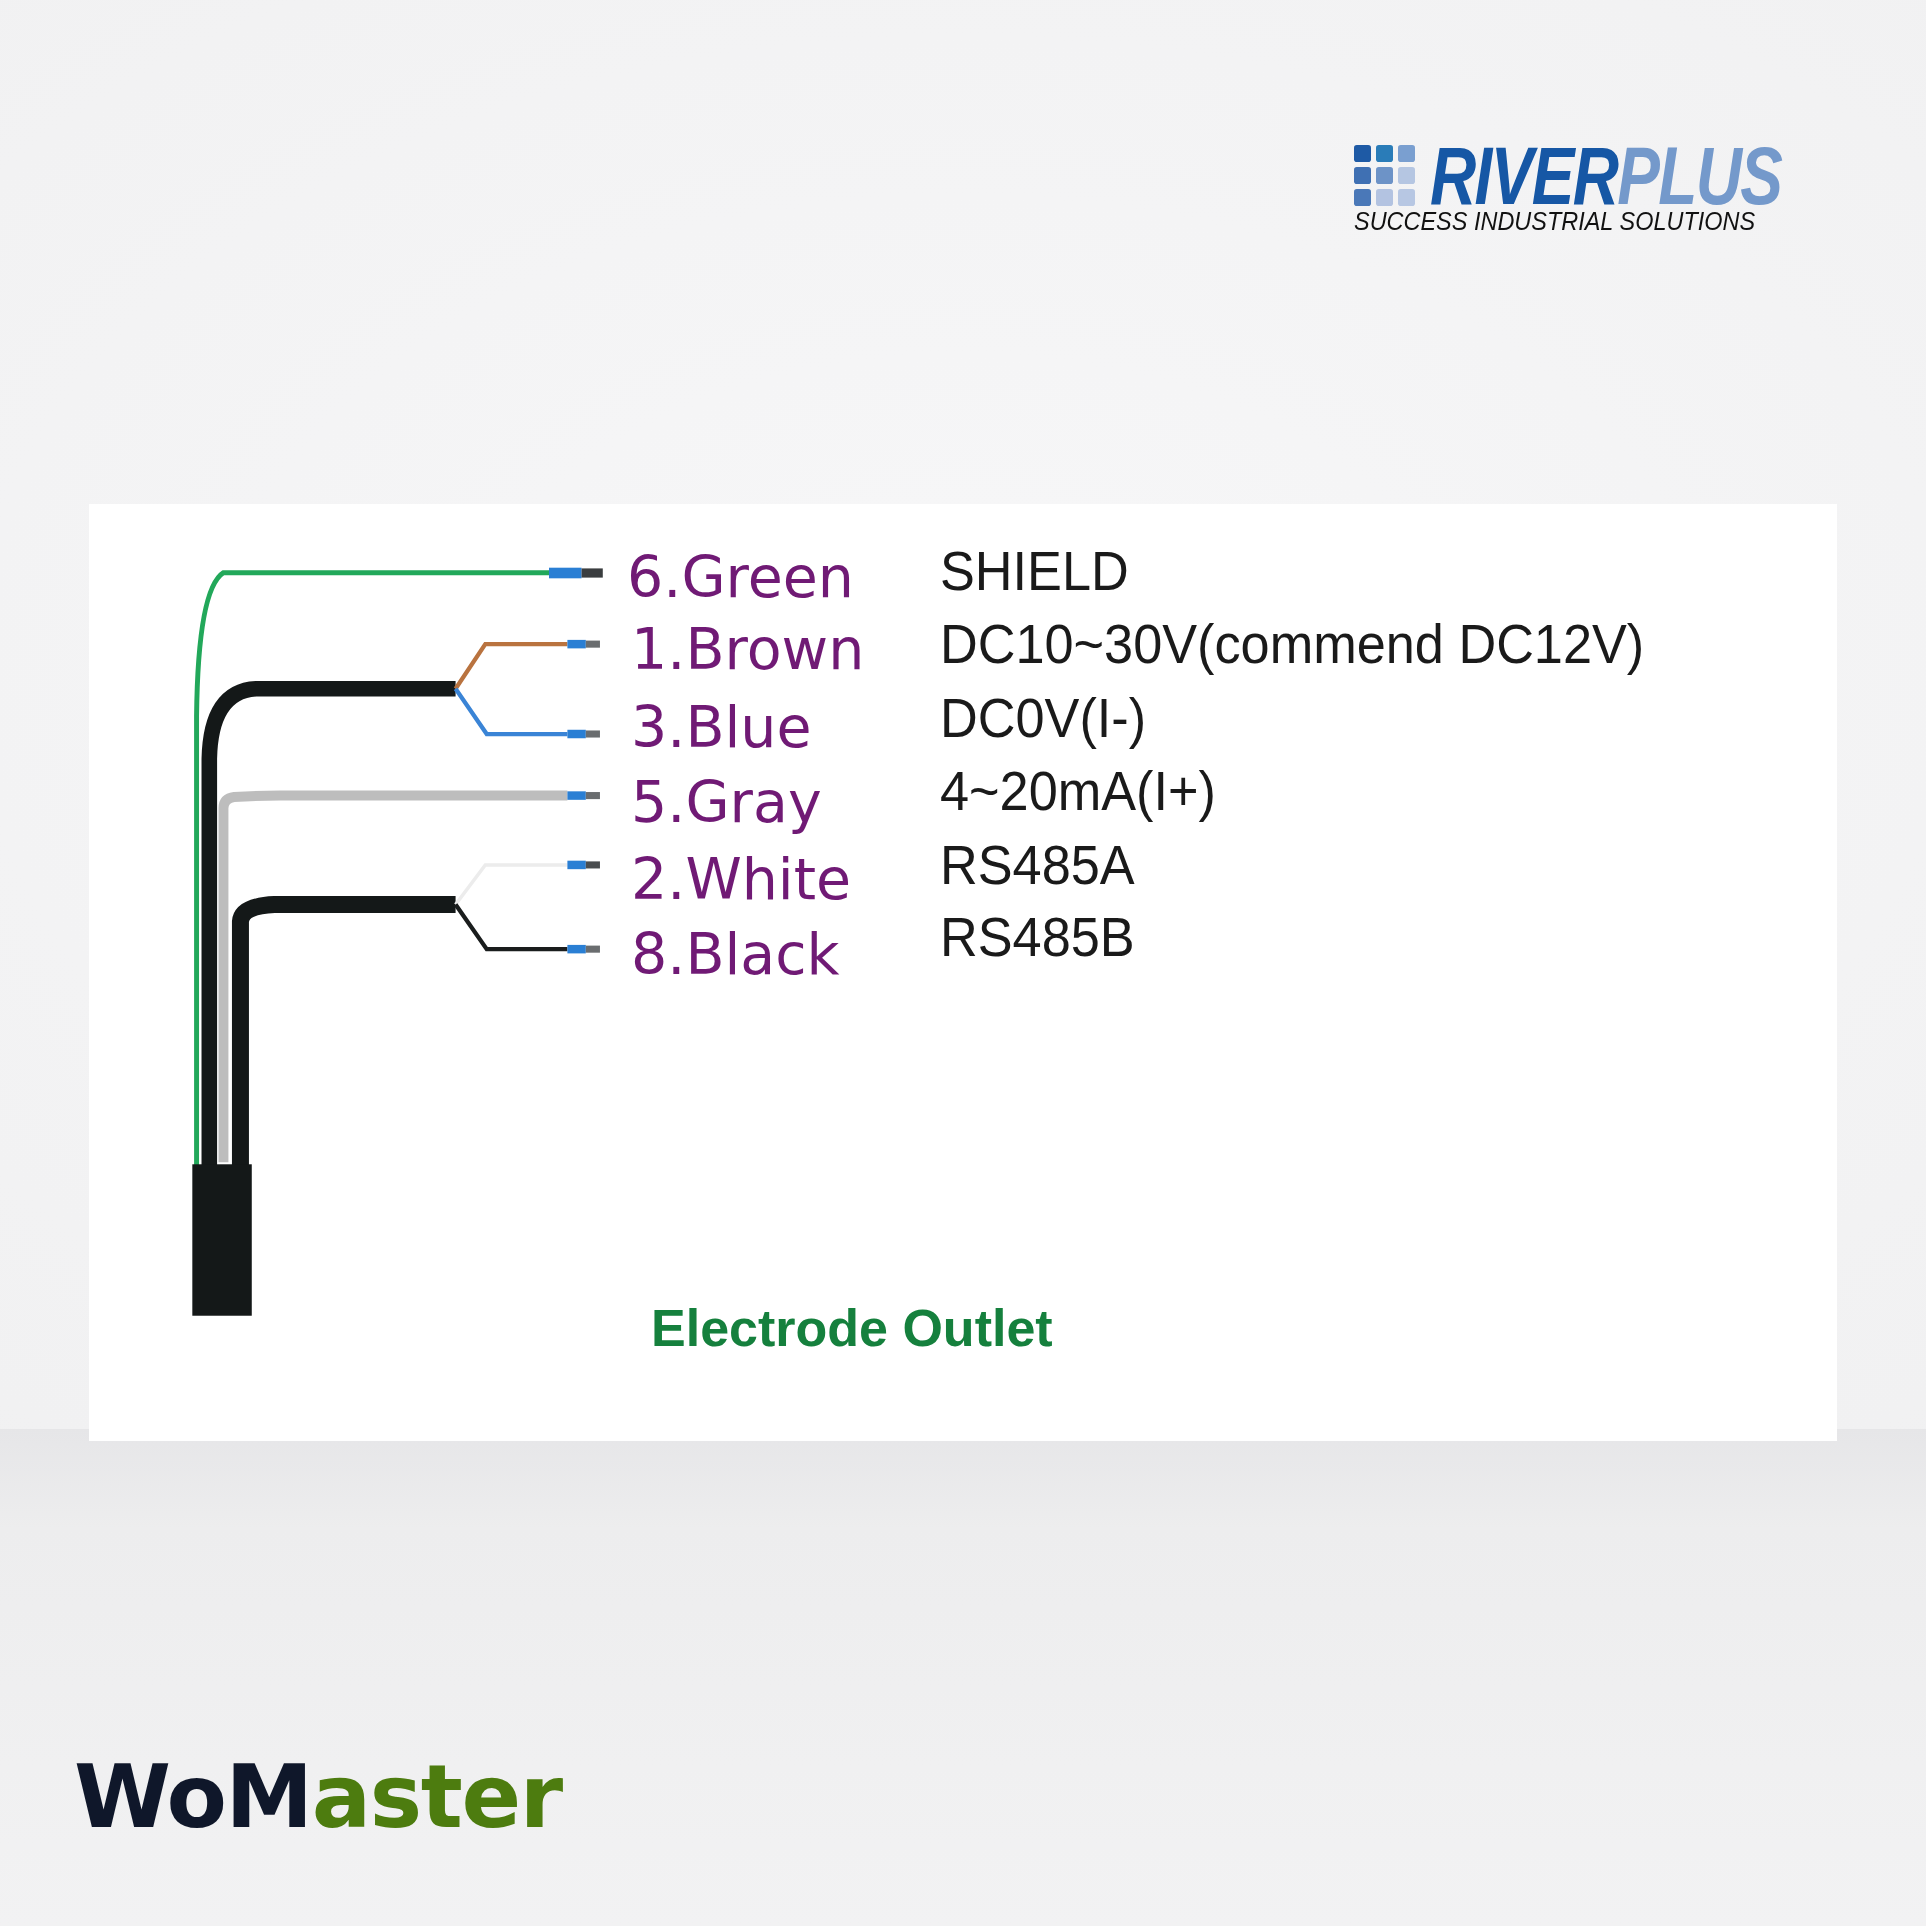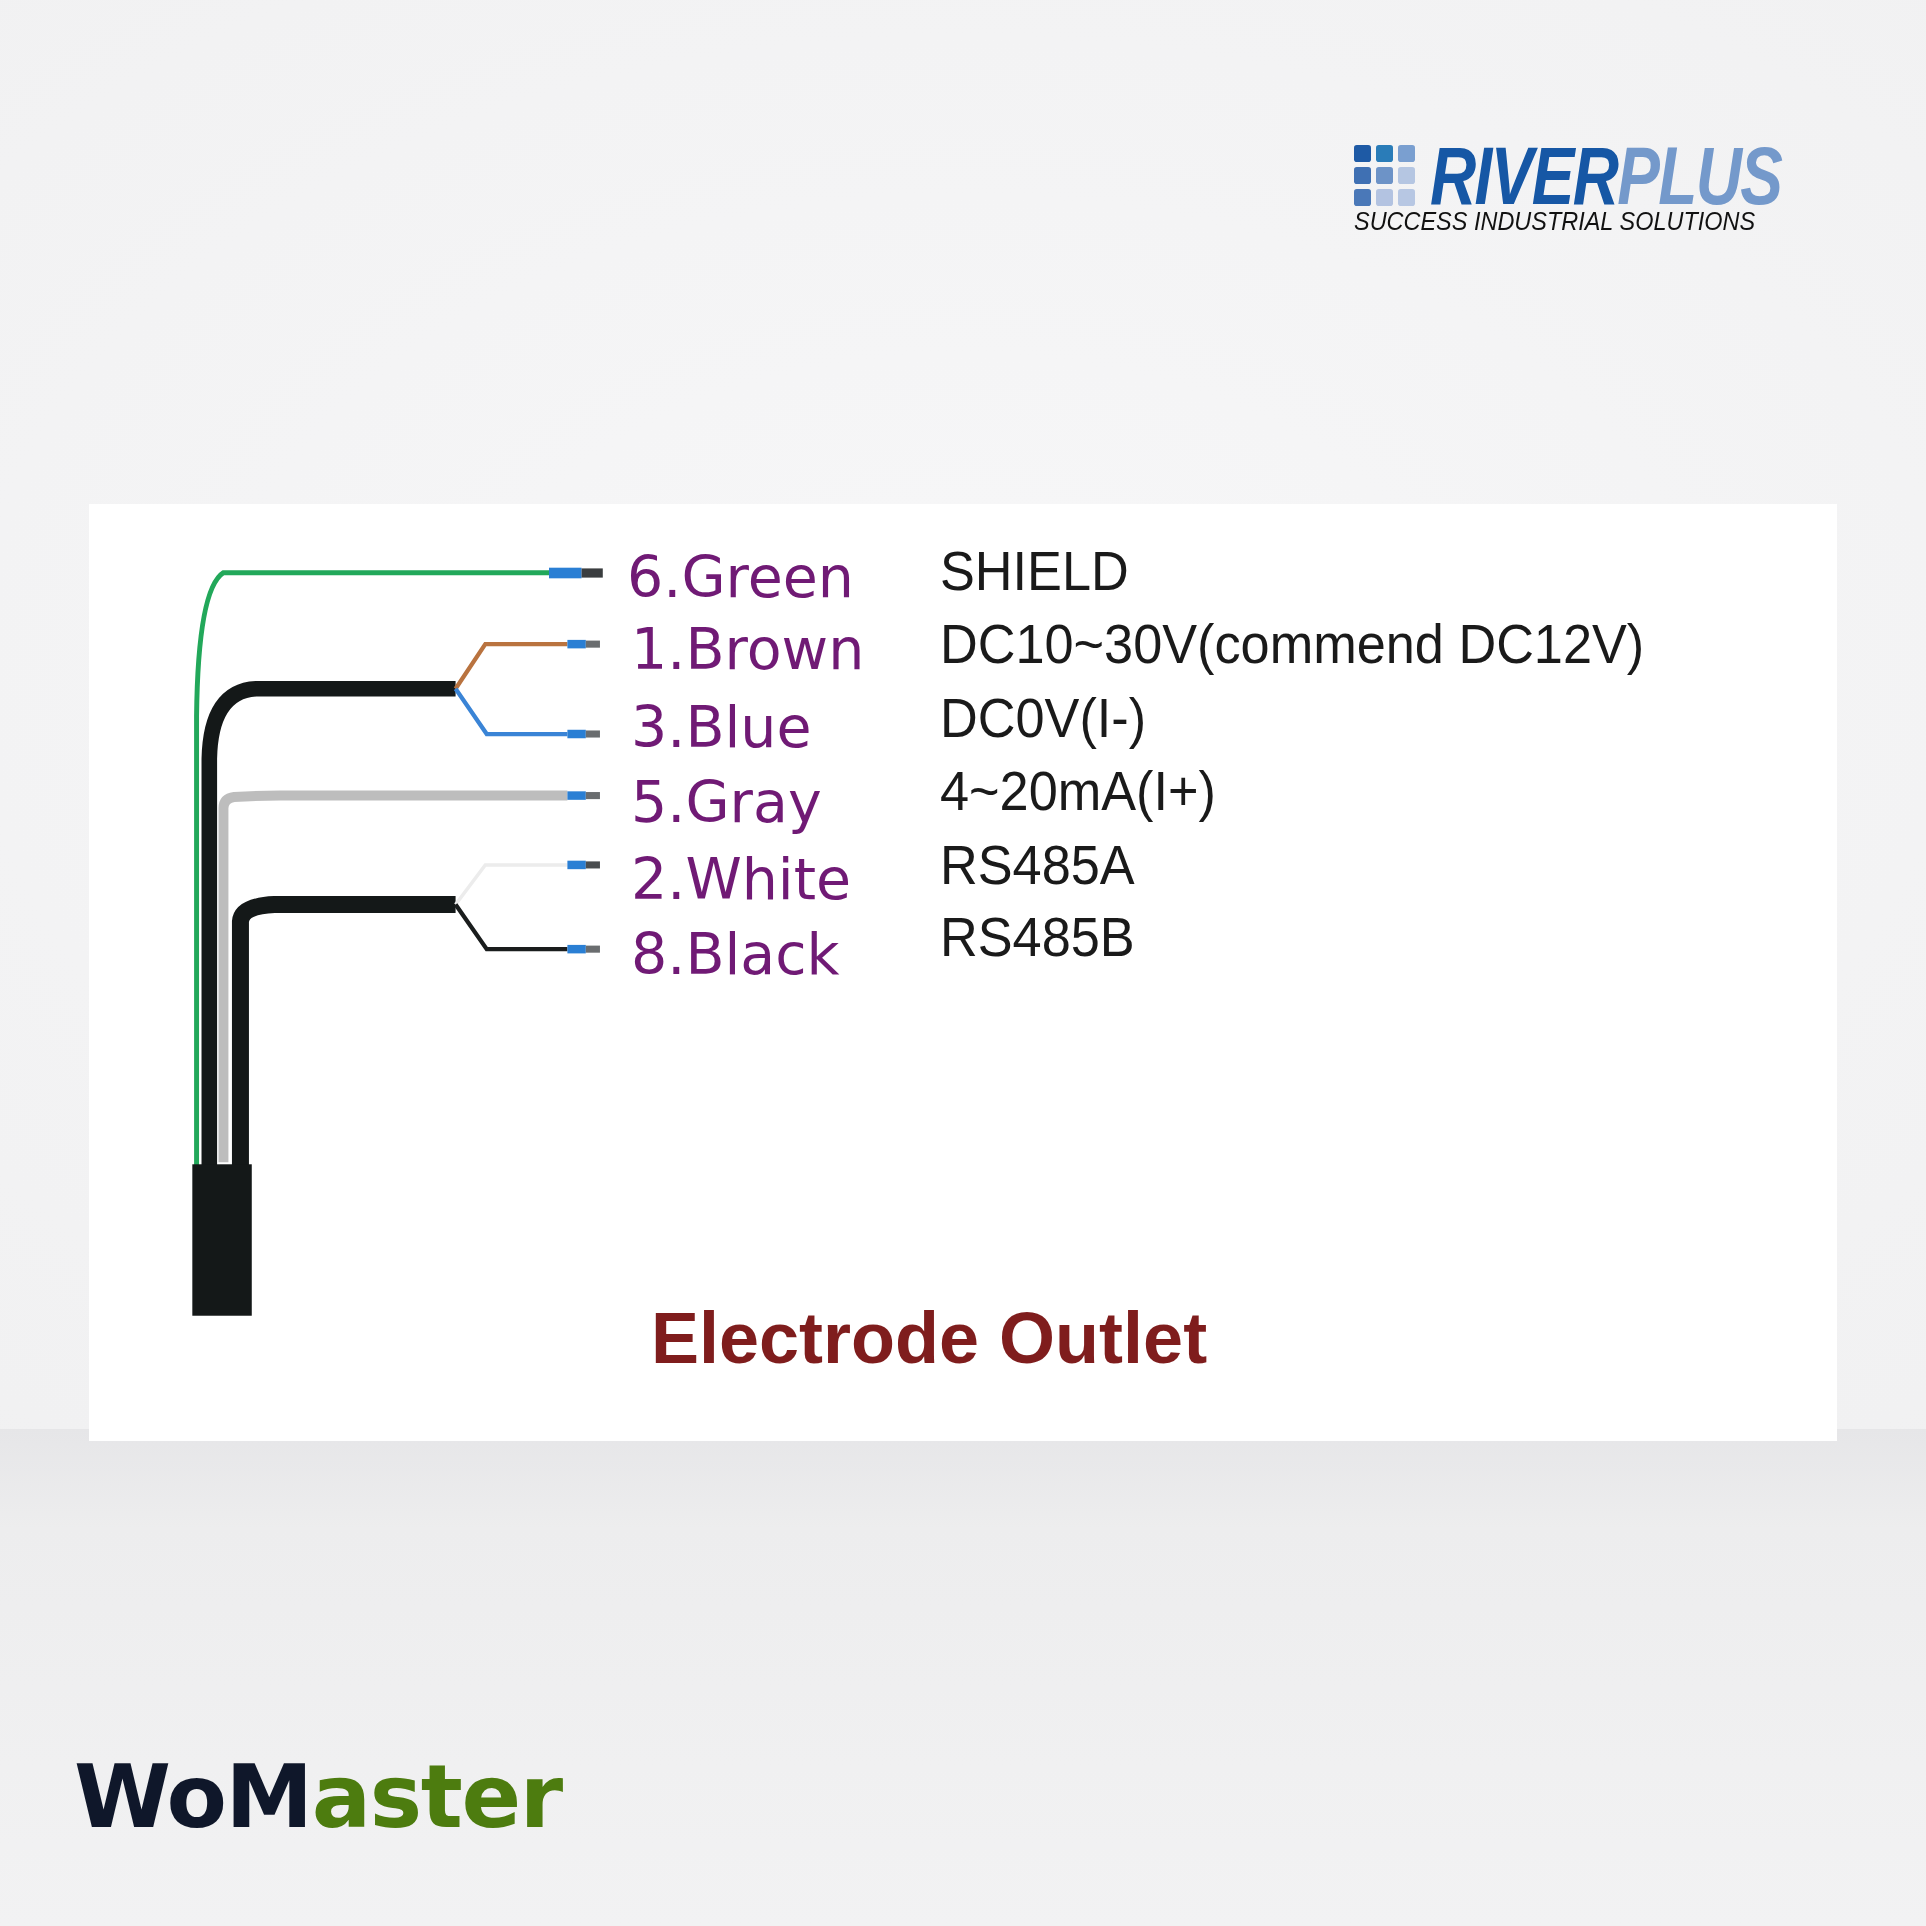--- a/index.html
+++ b/index.html
@@ -82,22 +82,22 @@
       line-height: 1;
       white-space: nowrap;
       transform: scaleX(0.95);
       transform-origin: left top;
     }
     .caption {
       position: absolute;
       left: 562px; top: 798px;
       font-family: "Liberation Sans", sans-serif;
       font-weight: 700;
-      font-size: 72px;
-      color: #7f1d1d;
+      font-size: 52px;
+      color: #15803d;
       white-space: nowrap;
       line-height: 1;
     }
     
     .wm-logo {
       position: absolute;
       left: 74px; top: 1753px;
       font-family: "DejaVu Sans", sans-serif;
       font-weight: 700;
       font-size: 88px;

